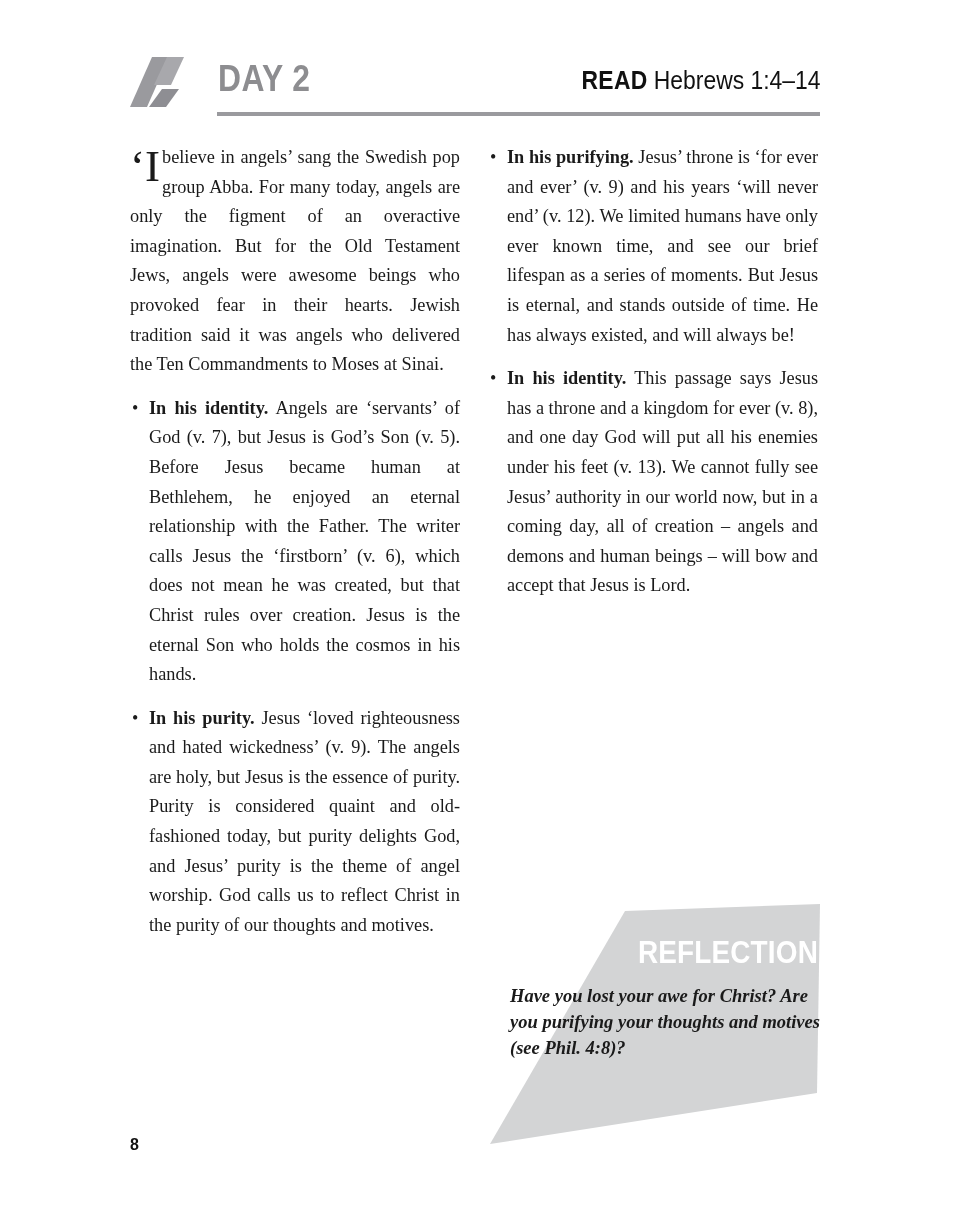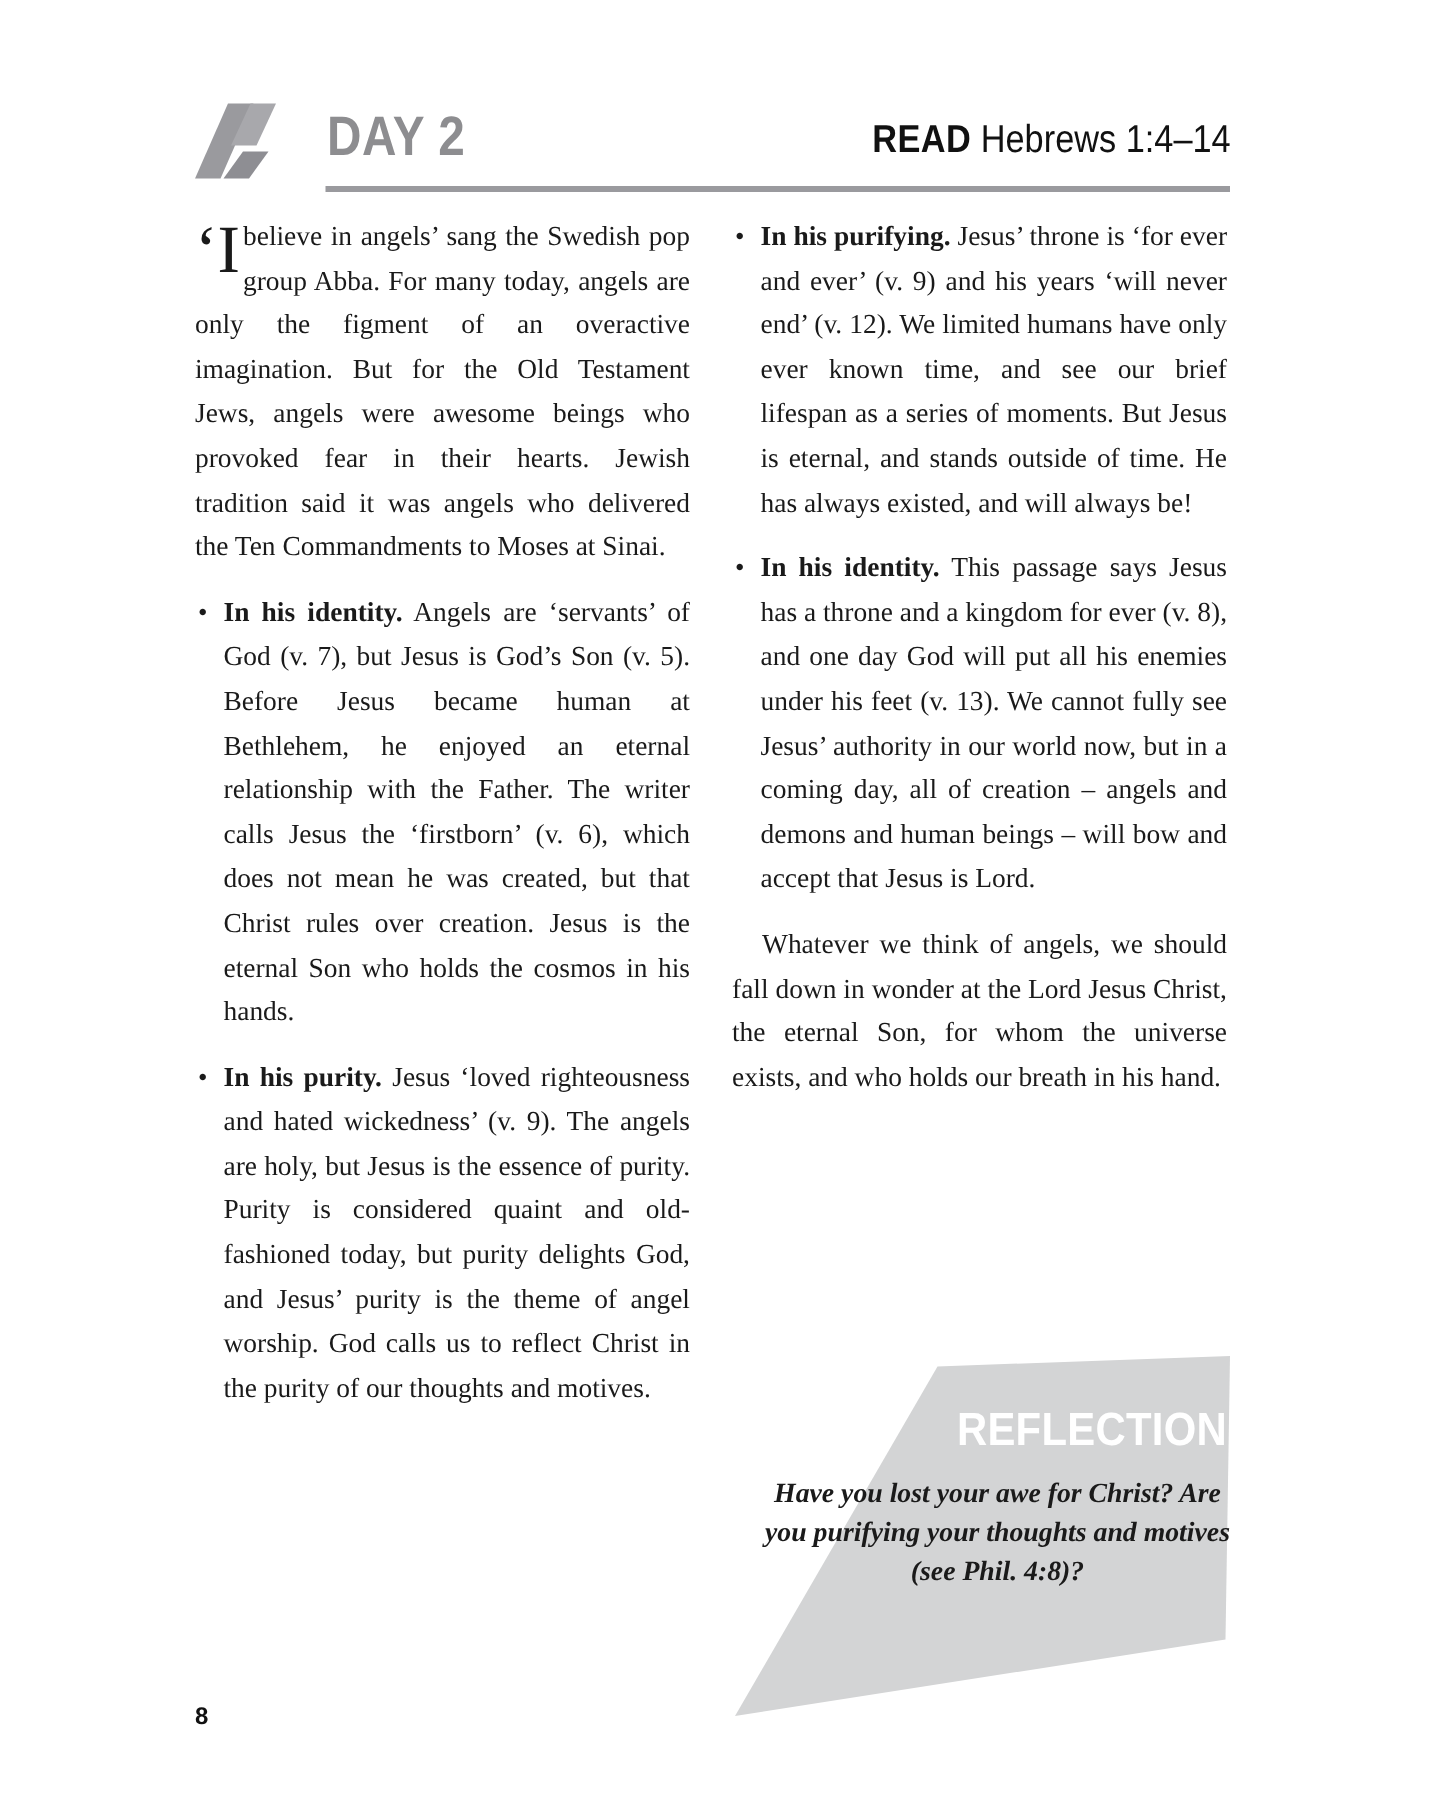--- a/index.html
+++ b/index.html
@@ -16,21 +16,20 @@
     overflow: hidden;
   }
 
   
   .header {
     position: absolute;
     left: 130px;
     top: 55px;
     width: 690px;
     height: 70px;
-    margin-top: 12px;
   }
   .logo-mark {
     position: absolute;
     left: 0;
     top: 0;
     width: 78px;
     height: 62px;
   }
   .day-label {
     position: absolute;
@@ -161,21 +160,21 @@
     letter-spacing: 0.2px;
     color: #ffffff;
     transform: scaleX(0.9);
     transform-origin: right top;
   }
   .reflection-body {
     position: absolute;
     left: 40px;
     top: 92px;
     width: 310px;
-    text-align: center;
+    text-align: left;
     font-family: "Liberation Serif", serif;
     font-style: italic;
     font-weight: bold;
     font-size: 18.5px;
     line-height: 26px;
     color: #1a1a1a;
   }
 
   
   .folio {
@@ -229,21 +228,20 @@
 
   <ul class="bullets" style="margin-top:0;">
     <li>
       <span class="lead-in">In his purifying.</span><span> Jesus’ throne is ‘for ever and ever’ (v. 9) and his years ‘will never end’ (v. 12). We limited humans have only ever known time, and see our brief lifespan as a series of moments. But Jesus is eternal, and stands outside of time. He has always existed, and will always be!</span>
     </li>
     <li>
       <span class="lead-in">In his identity.</span><span> This passage says Jesus has a throne and a kingdom for ever (v. 8), and one day God will put all his enemies under his feet (v. 13). We cannot fully see Jesus’ authority in our world now, but in a coming day, all of creation – angels and demons and human beings – will bow and accept that Jesus is Lord.</span>
     </li>
   </ul>
 
-  <p class="para para-gap">Whatever we think of angels, we should fall down in wonder at the Lord Jesus Christ, the eternal Son, for whom the universe exists, and who holds our breath in his hand.</p>
 </div>
 
 <div class="reflection">
   <svg width="370" height="270" viewBox="0 0 370 270" xmlns="http://www.w3.org/2000/svg">
     <polygon points="155,20 350,13 347,202 20,253" fill="#d3d4d5"></polygon>
   </svg>
   <div class="reflection-heading">REFLECTION</div>
   <div class="reflection-body">Have you lost your awe for Christ? Are you purifying your thoughts and motives (see Phil. 4:8)?</div>
 </div>
 

